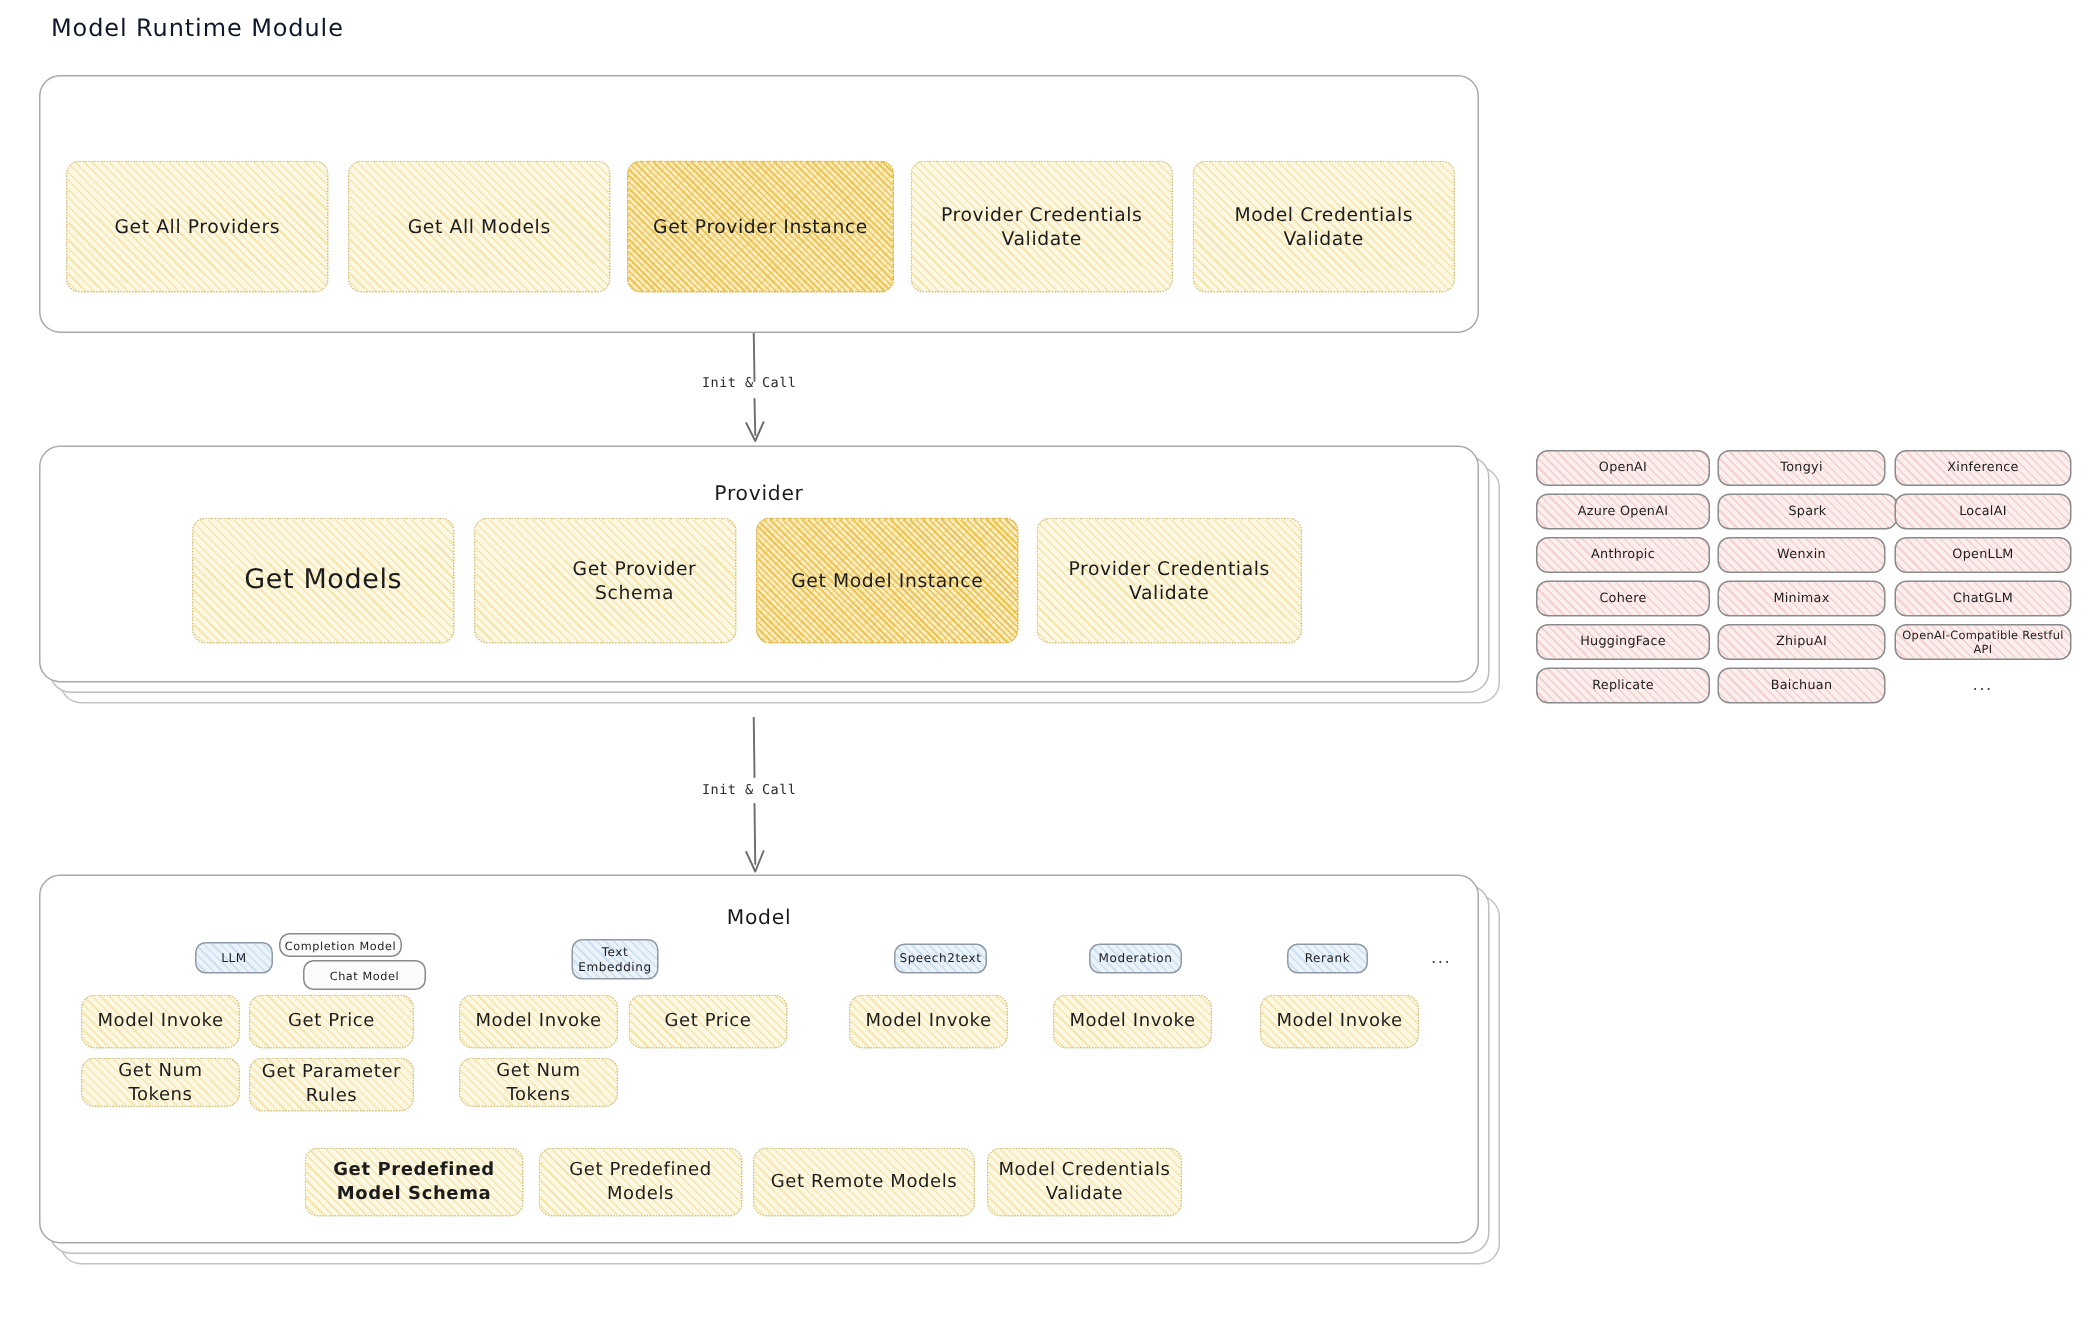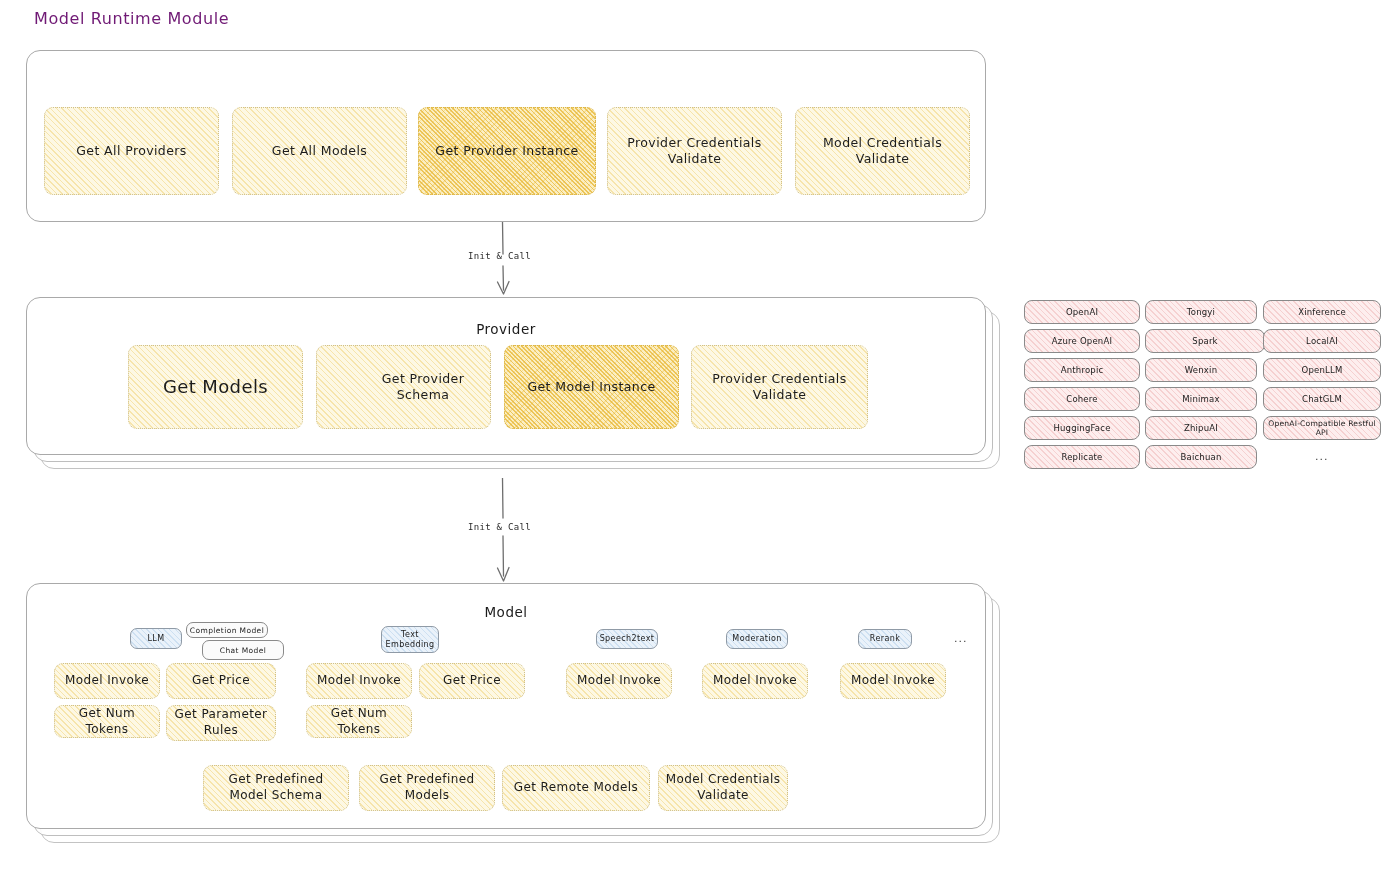--- a/index.html
+++ b/index.html
@@ -7,21 +7,21 @@
     width:1393px;height:880px;background:#ffffff;
     font-family:"DejaVu Sans", sans-serif;
     color:#1f1f1f; overflow:hidden; position:relative;
   }
   .canvas{position:absolute;left:0;top:0;width:1393px;height:880px;}
 
   
   .hand{font-family:"DejaVu Sans", sans-serif; letter-spacing:.4px;}
   .page-title{
     position:absolute; left:34px; top:9px; font-size:16px; font-weight:400;
-    color:#701a75; letter-spacing:.6px;
+    color:#0f172a; letter-spacing:.6px;
   }
 
   
   .stack{position:absolute;}
   .stack .layer{
     position:absolute; border:1.15px solid #b9b9b9; border-radius:14px;
     background:#ffffff; box-sizing:border-box;
   }
   .stack .layer.l3{opacity:.85;}
   .stack .layer.l2{opacity:.92;}
@@ -191,19 +191,19 @@
     <div class="node hand" style="left:540px; top:80px; width:106px; height:36px; font-size:12px;">Model Invoke</div>
 
     <div class="badge hand" style="left:700px; top:46px; width:62px; height:20px;">Moderation</div>
     <div class="node hand" style="left:676px; top:80px; width:106px; height:36px; font-size:12px;">Model Invoke</div>
 
     <div class="badge hand" style="left:832px; top:46px; width:54px; height:20px;">Rerank</div>
     <div class="node hand" style="left:814px; top:80px; width:106px; height:36px; font-size:12px;">Model Invoke</div>
 
     <div class="dots hand" style="left:928px; top:49px;">...</div>
 
-    <div class="node hand" style="left:177px; top:182px; width:146px; height:46px; font-size:12px;">Get Predefined Model Schema</div>
+    <div class="node hand" style="left:177px; top:182px; width:146px; height:46px; font-size:12px;font-weight:bold;">Get Predefined Model Schema</div>
     <div class="node hand" style="left:333px; top:182px; width:136px; height:46px; font-size:12px;">Get Predefined Models</div>
     <div class="node hand" style="left:476px; top:182px; width:148px; height:46px; font-size:12px;">Get Remote Models</div>
     <div class="node hand" style="left:632px; top:182px; width:130px; height:46px; font-size:12px;">Model Credentials Validate</div>
   </div>
 
 </div>
 
 </body></html>

